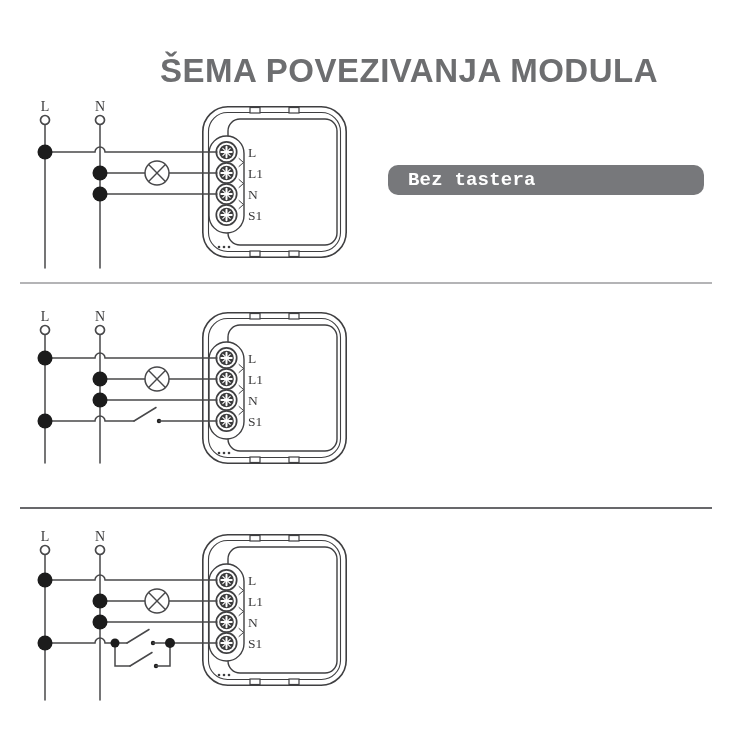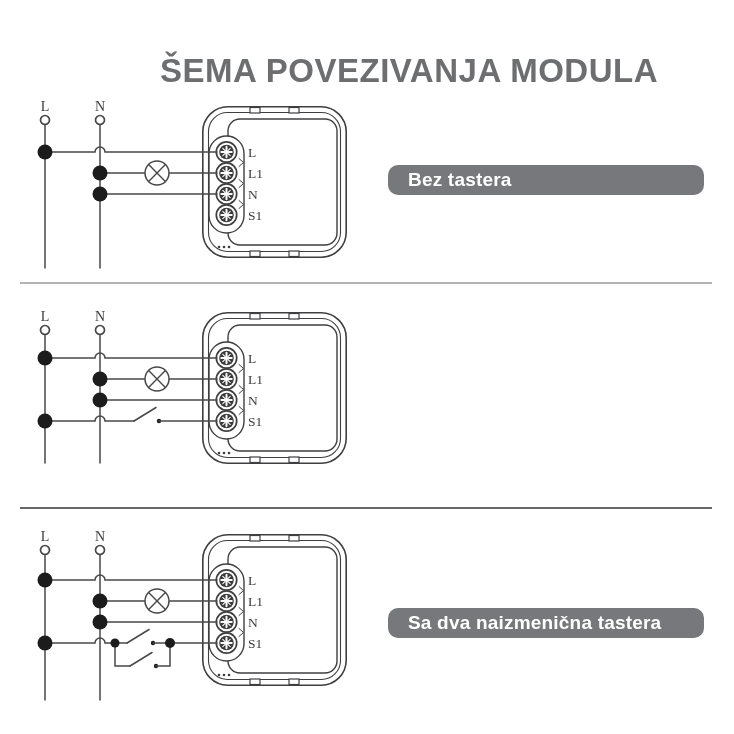--- a/index.html
+++ b/index.html
@@ -12,41 +12,38 @@
     text-align:center;font-size:33px;font-weight:700;letter-spacing:.5px;
     color:#6d6e70;font-family:"Liberation Sans",sans-serif;padding-left:24px;
   }
   .divider{position:absolute;left:20px;width:692px;background:#b4b4b6;height:2px;}
   .divider.d2{background:#68686b;height:1.5px;}
   .caption-pill{
     position:absolute;left:388px;width:316px;height:30px;
     background:#77787b;border-radius:10px;display:flex;align-items:center;
     padding-left:20px;box-sizing:border-box;
   }
-  .caption-pill span{color:#ffffff;font-size:19px;font-weight:700;letter-spacing:.2px;}
+  .caption-pill span{color:#ffffff;font-size:19px;font-weight:700;letter-spacing:.2px;font-family:Liberation Mono, monospace;}
   svg{position:absolute;top:0;left:0;}
   svg text{font-family:"Liberation Serif",serif;fill:#3b3b3c;}
   .wire-label{font-size:14px;text-anchor:middle;}
   .term-label{font-size:13.5px;}
 </style>
 </head>
 <body>
 
 <div class="canvas">
 
   <h1 class="page-title">ŠEMA POVEZIVANJA MODULA</h1>
 
   <div class="divider" style="top:282px"></div>
   <div class="divider d2" style="top:507px"></div>
 
   <div class="caption-pill" style="top:165px">
     <span>Bez tastera</span>
-  </div>
-  <div class="caption-pill" style="top:608px">
-    <span>Sa dva naizmenična tastera</span>
   </div>
 
   <svg width="734" height="734" viewBox="0 0 734 734">
     <defs>
 
       <g id="screw-def">
         <circle r="10.2" fill="#fff" stroke="#3f3f41" stroke-width="1.7"></circle>
         <circle r="7.3" fill="#3b3b3c"></circle>
         <path d="M-5.2,0H5.2 M0,-5.2V5.2" stroke="#fff" stroke-width="2" stroke-linecap="round"></path>
         <path d="M-3.7,-3.7L3.7,3.7 M-3.7,3.7L3.7,-3.7" stroke="#fff" stroke-width="1.1" stroke-linecap="round"></path>

